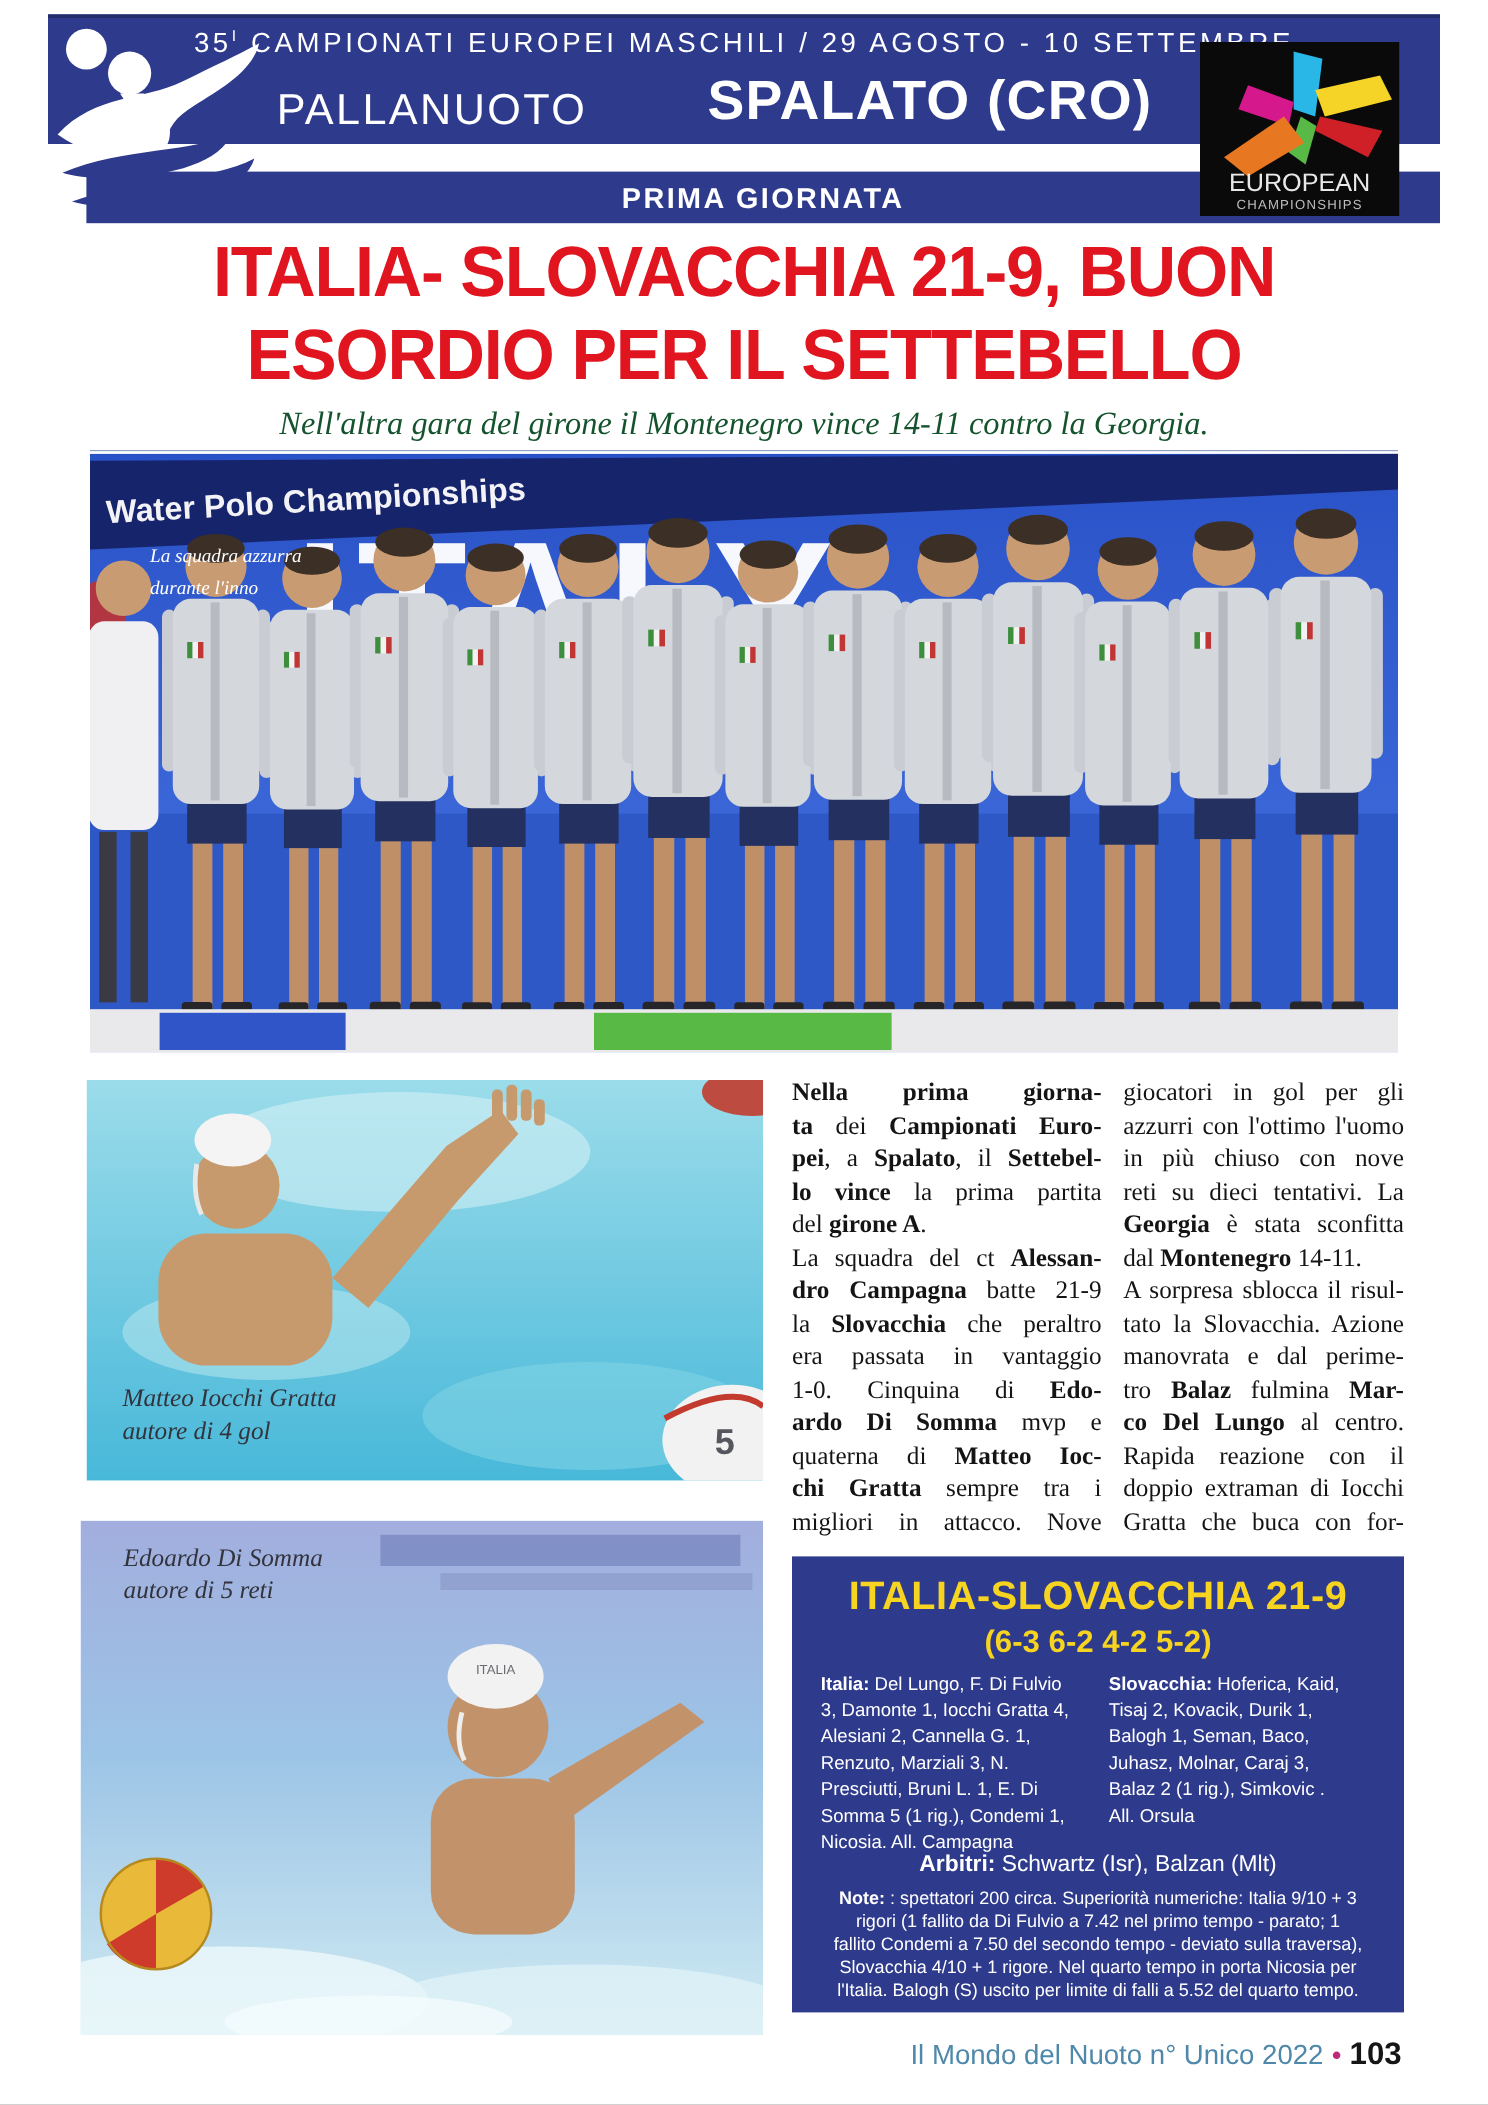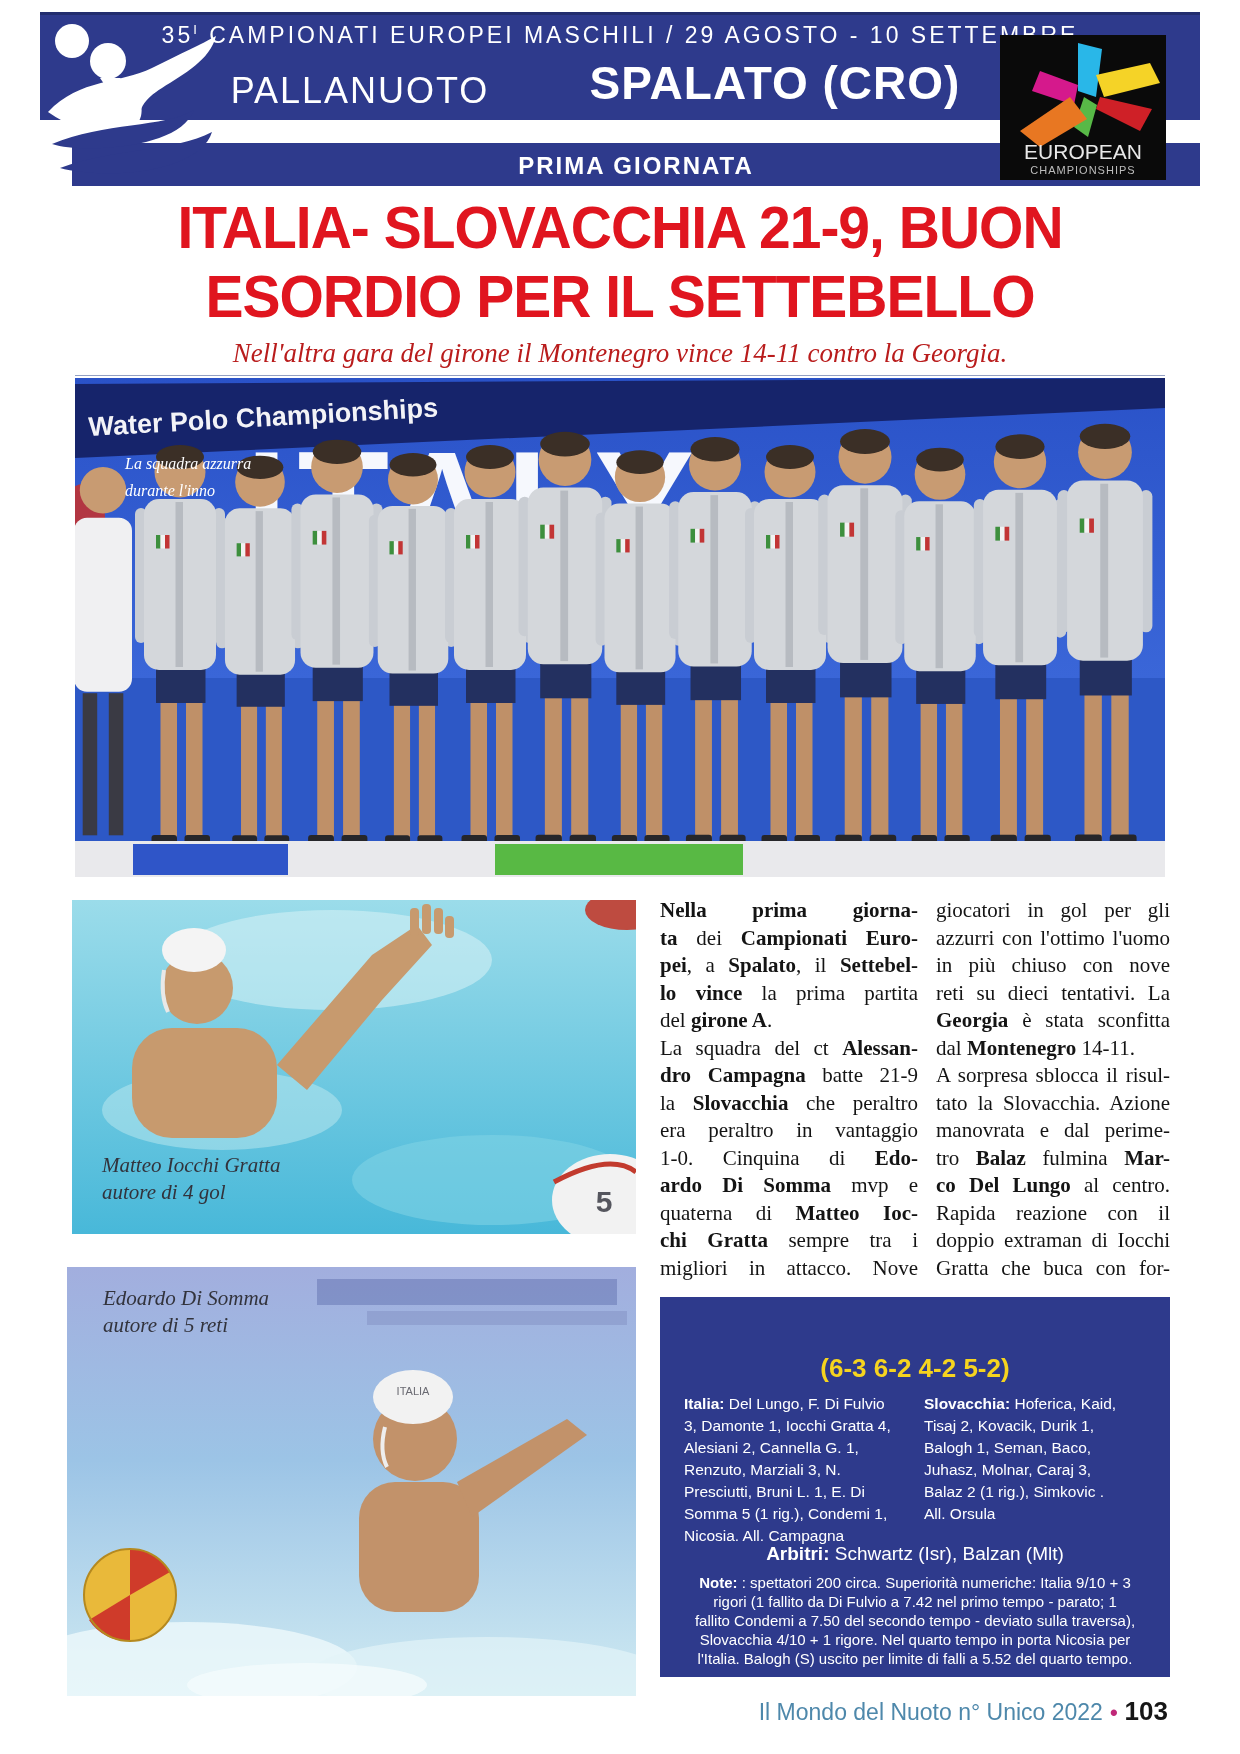--- a/index.html
+++ b/index.html
@@ -20,21 +20,21 @@
            font-size:46px;font-weight:700;letter-spacing:1px;}
   #prima{left:72px;top:152px;width:1128px;text-align:center;color:#fff;
          font-size:24px;font-weight:700;letter-spacing:2px;}
   #logo-wp{left:42px;top:16px;width:200px;height:172px;z-index:5;}
   #ec-box{left:1000px;top:35px;width:166px;height:145px;background:#0a0a0a;z-index:6;}
 
   
   #headline{left:40px;top:193px;width:1160px;text-align:center;color:#e0151f;
             font-size:57px;line-height:66px;font-weight:700;letter-spacing:-1px;
             transform:scaleY(1.04);transform-origin:top;}
-  #standfirst{left:40px;top:338px;width:1160px;text-align:center;color:#b91c1c;
+  #standfirst{left:40px;top:338px;width:1160px;text-align:center;color:#14532d;
               font-family:"Liberation Serif",serif;font-style:italic;font-size:27px;}
   #photo-rule{left:75px;top:375px;width:1090px;height:1px;background:#93a0c4;}
 
   
   .photo{overflow:hidden;}
   #photo-team{left:75px;top:378px;width:1090px;height:499px;}
   #photo-gratta{left:72px;top:900px;width:564px;height:334px;}
   #photo-disomma{left:67px;top:1267px;width:569px;height:429px;}
   .caption{position:absolute;font-family:"Liberation Serif",serif;font-style:italic;
            font-size:16px;line-height:27px;}
@@ -250,21 +250,21 @@
 
   <div class="abs article" id="col1">
       <div class="tl just"><span class="b">Nella prima giorna-</span></div>
       <div class="tl just"><span class="b">ta</span><span> dei </span><span class="b">Campionati Euro-</span></div>
       <div class="tl just"><span class="b">pei</span><span>, a </span><span class="b">Spalato</span><span>, il </span><span class="b">Settebel-</span></div>
       <div class="tl just"><span class="b">lo vince</span><span> la prima partita</span></div>
       <div class="tl"><span>del </span><span class="b">girone A</span><span>.</span></div>
       <div class="tl just"><span>La squadra del ct </span><span class="b">Alessan-</span></div>
       <div class="tl just"><span class="b">dro Campagna</span><span> batte 21-9</span></div>
       <div class="tl just"><span>la </span><span class="b">Slovacchia</span><span> che peraltro</span></div>
-      <div class="tl just"><span>era peraltro in vantaggio</span></div>
+      <div class="tl just"><span>era passata in vantaggio</span></div>
       <div class="tl just"><span>1-0. Cinquina di </span><span class="b">Edo-</span></div>
       <div class="tl just"><span class="b">ardo Di Somma</span><span> mvp e</span></div>
       <div class="tl just"><span>quaterna di </span><span class="b">Matteo Ioc-</span></div>
       <div class="tl just"><span class="b">chi Gratta</span><span> sempre tra i</span></div>
       <div class="tl just"><span>migliori in attacco. Nove</span></div>
     </div>
   <div class="abs article" id="col2">
       <div class="tl just"><span>giocatori in gol per gli</span></div>
       <div class="tl just"><span>azzurri con l'ottimo l'uomo</span></div>
       <div class="tl just"><span>in più chiuso con nove</span></div>
@@ -275,20 +275,21 @@
       <div class="tl just"><span>tato la Slovacchia. Azione</span></div>
       <div class="tl just"><span>manovrata e dal perime-</span></div>
       <div class="tl just"><span>tro </span><span class="b">Balaz</span><span> fulmina </span><span class="b">Mar-</span></div>
       <div class="tl just"><span class="b">co Del Lungo</span><span> al centro.</span></div>
       <div class="tl just"><span>Rapida reazione con il</span></div>
       <div class="tl just"><span>doppio extraman di Iocchi</span></div>
       <div class="tl just"><span>Gratta che buca con for-</span></div>
     </div>
 
   <div class="abs" id="matchbox">
+    <div id="mb-title">ITALIA-SLOVACCHIA 21-9</div>
     <div id="mb-partials">(6-3 6-2 4-2 5-2)</div>
     <div class="roster" id="mb-italia">
         <div class="tl"><span class="b">Italia:</span><span> Del Lungo, F. Di Fulvio</span></div>
         <div class="tl"><span>3, Damonte 1, Iocchi Gratta 4,</span></div>
         <div class="tl"><span>Alesiani 2, Cannella G. 1,</span></div>
         <div class="tl"><span>Renzuto, Marziali 3, N.</span></div>
         <div class="tl"><span>Presciutti, Bruni L. 1, E. Di</span></div>
         <div class="tl"><span>Somma 5 (1 rig.), Condemi 1,</span></div>
         <div class="tl"><span>Nicosia. All. Campagna</span></div>
       </div>

